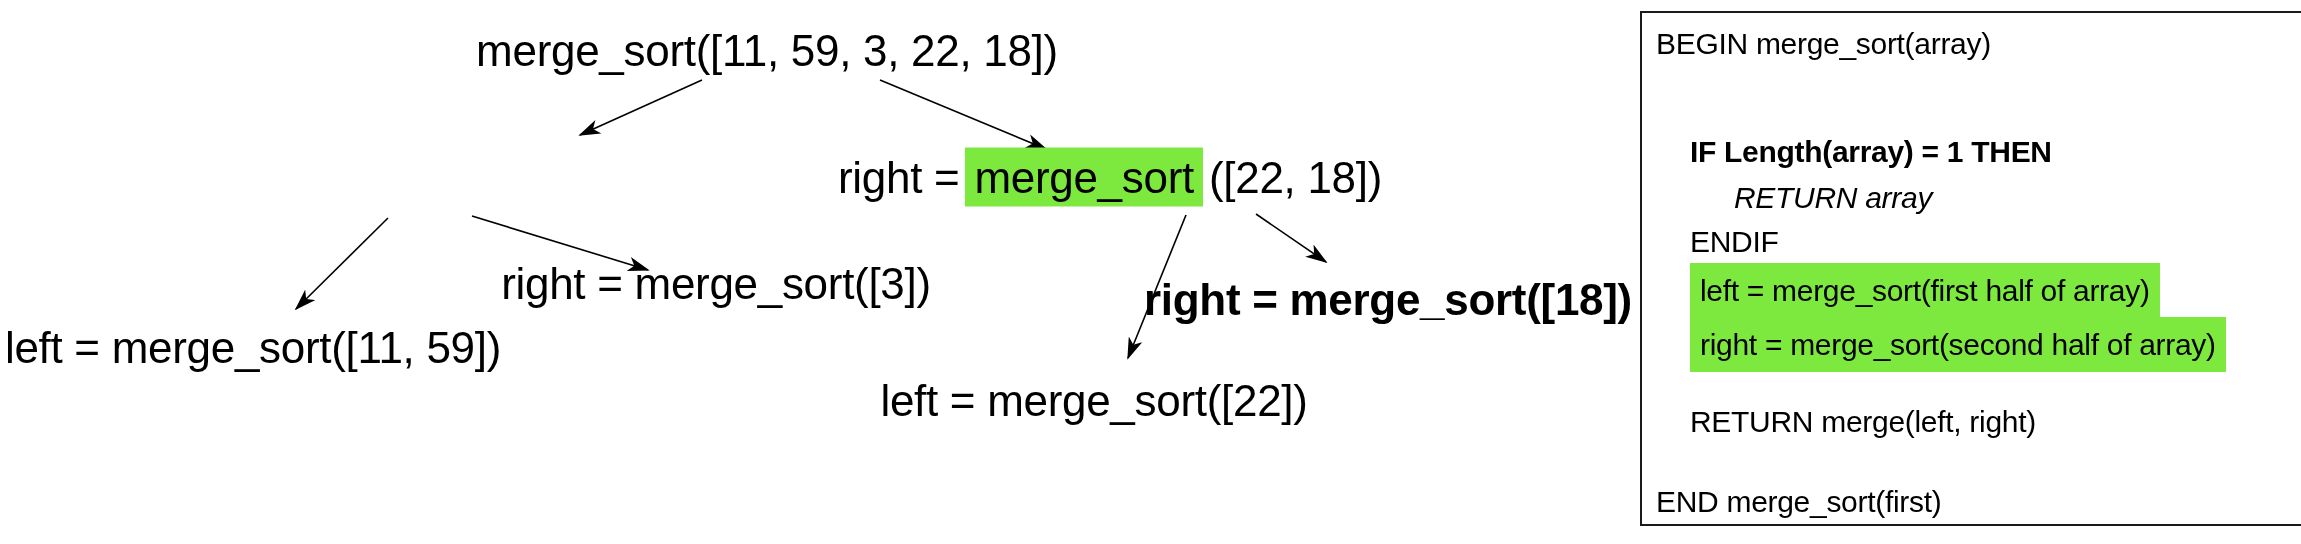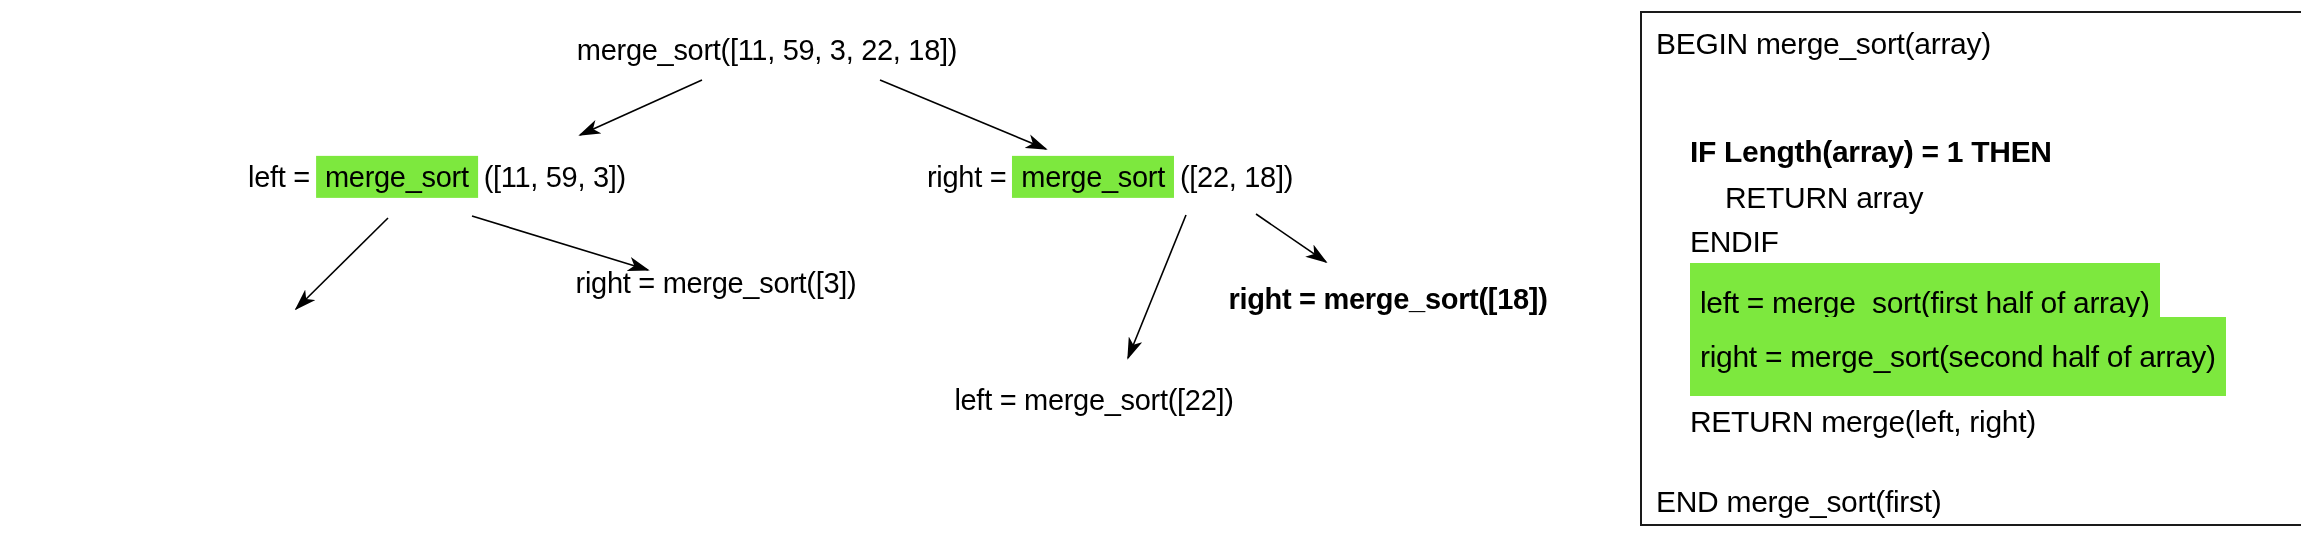--- a/index.html
+++ b/index.html
@@ -8,21 +8,21 @@
     width:2301px;height:544px;
     background:#ffffff;
     font-family:"Liberation Sans","DejaVu Sans",sans-serif;
     color:#000;
     overflow:hidden;
   }
   
   .tnode{
     position:absolute;
     transform:translate(-50%,-50%);
-    font-size:29px;
+    font-size:44px;
     letter-spacing:-0.3px;
     white-space:nowrap;
     line-height:1.25;
   }
   .tnode .hl{
     background:var(--hl,#7de83e);
     padding:5px 9px;
     margin:0 6px;
   }
   svg.arrows{position:absolute;left:0;top:0;pointer-events:none;}
@@ -41,25 +41,25 @@
     position:absolute;
     height:46px;
     display:flex;align-items:center;
     font-size:30px;
     letter-spacing:-0.3px;
     white-space:nowrap;
   }
   .cline.hl{
     background:var(--hl,#7de83e);
     height:47px;
-    padding:16px 10px;
+    padding:4px 10px;
   }
   .ind0{left:14px;}
   .ind1{left:48px;}
-  .ind2{left:83px;}
+  .ind2{left:92px;font-style:italic;}
 </style>
 </head>
 <body>
 
 <div id="stage" style="--hl: #7de83e;">
 
   <svg class="arrows" width="2301" height="544" aria-hidden="true">
     <defs>
       <marker id="ah" viewBox="0 0 12 8" markerWidth="22" markerHeight="15" refX="11" refY="4" orient="auto" markerUnits="userSpaceOnUse">
         <path d="M0,0 L12,4 L0,8 L3.2,4 Z" fill="#000"></path>
@@ -70,28 +70,28 @@
     <line x1="388" y1="218" x2="296" y2="309" marker-end="url(#ah)"></line>
     <line x1="472" y1="216" x2="648" y2="270" marker-end="url(#ah)"></line>
     <line x1="1186" y1="215" x2="1128" y2="358" marker-end="url(#ah)"></line>
     <line x1="1256" y1="214" x2="1326" y2="262" marker-end="url(#ah)"></line>
   </svg>
 
   <div class="tnode" style="left:767px;top:50px;">
     <span>merge_sort([11, 59, 3, 22, 18])</span>
   </div>
 
-  <div class="tnode" style="left:437px;top:177px;">
-    <span>left =</span><span class="hl">merge_sort</span><span>([11, 59, 3])</span>
-  </div>
 
   <div class="tnode" style="left:1110px;top:177px;">
     <span>right =</span><span class="hl">merge_sort</span><span>([22, 18])</span>
   </div>
 
+  <div class="tnode" style="left:253px;top:347px;">
+    <span>left = merge_sort([11, 59])</span>
+  </div>
 
   <div class="tnode" style="left:716px;top:283px;">
     <span>right = merge_sort([3])</span>
   </div>
 
   <div class="tnode" style="left:1094px;top:400px;">
     <span>left = merge_sort([22])</span>
   </div>
 
   <div class="tnode" style="left:1388px;top:299px;font-weight:bold;">

